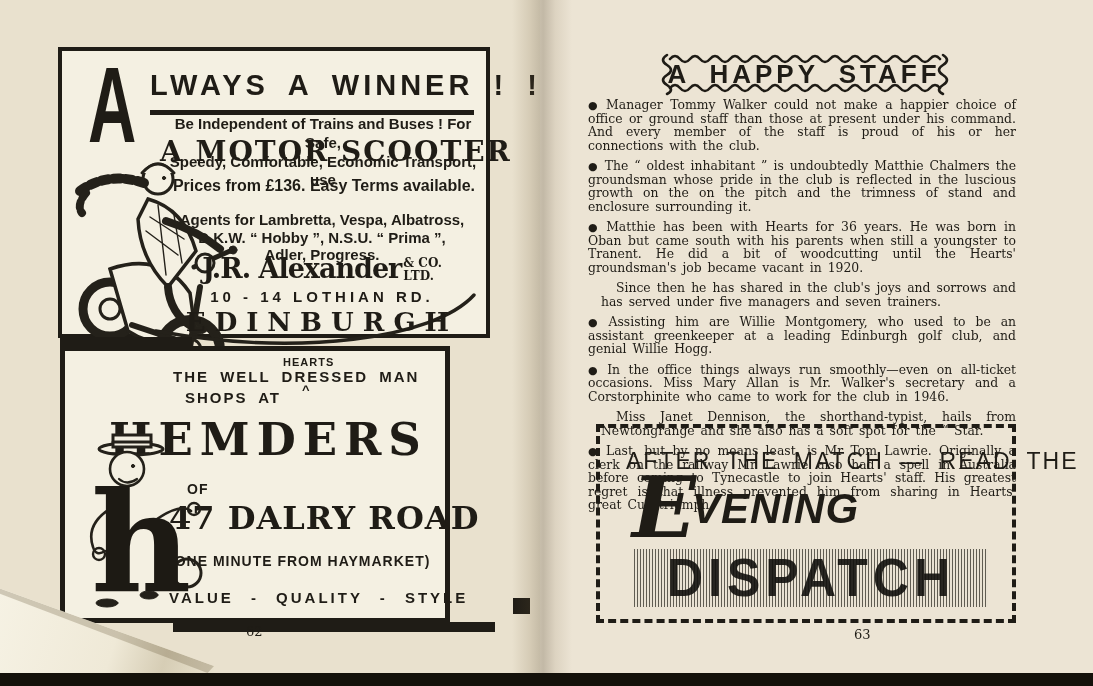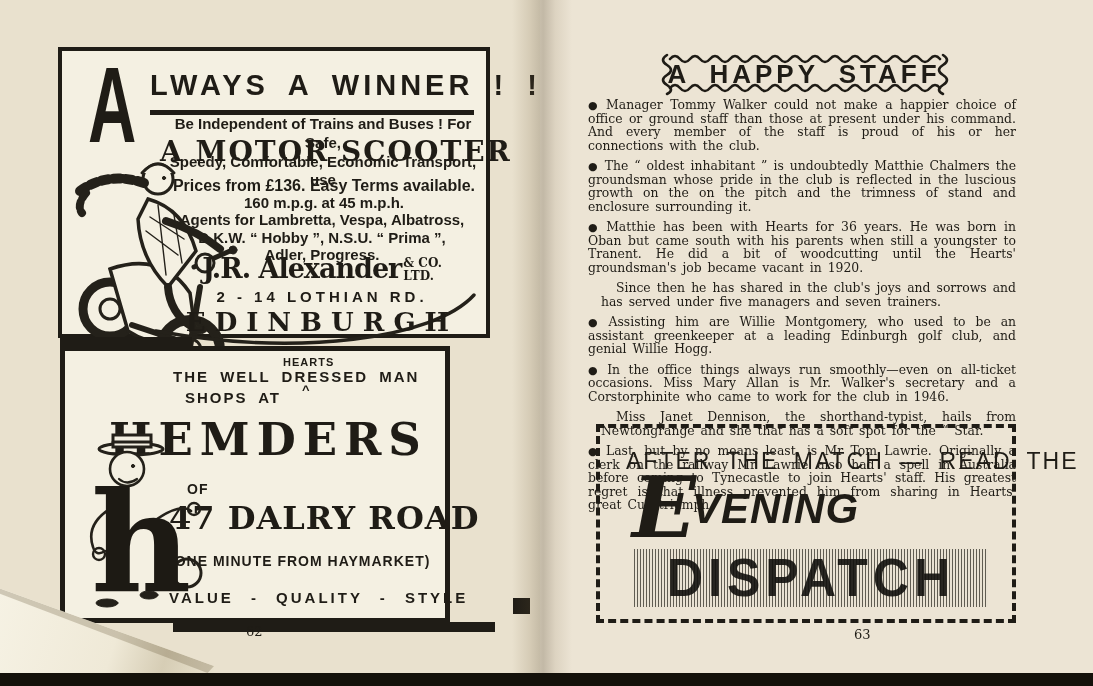--- a/index.html
+++ b/index.html
@@ -95,21 +95,20 @@
 
       <div class="scooter-ad">
         <span class="big-a">A</span>
         <div class="aw-title">LWAYS A WINNER ! !</div>
         <div class="aw-intro">
           <div>Be Independent of Trains and Buses !  For Safe,</div>
           <div>Speedy, Comfortable, Economic Transport, use</div>
         </div>
         <div class="aw-product">A MOTOR SCOOTER</div>
         <div class="aw-prices">Prices from £136.  Easy Terms available.</div>
-        <div class="aw-mpg">160 m.p.g. at 45 m.p.h.</div>
         <div class="aw-agents">
           <div>Agents for Lambretta, Vespa, Albatross,</div>
           <div>D.K.W. “ Hobby ”, N.S.U. “ Prima ”,</div>
           <div>Adler, Progress.</div>
         </div>
 
         <svg class="scooter-art" viewBox="0 0 240 242" fill="none">
           <g stroke="#24211a" stroke-linecap="round">
 
             <circle cx="48" cy="162" r="27" stroke-width="9"></circle>
@@ -144,21 +143,21 @@
             <path d="M24 46 Q14 58 20 66" stroke-width="8" stroke-dasharray="6 4"></path>
           </g>
         </svg>
 
         <svg class="swash" viewBox="0 0 340 84">
           <path d="M326 12 C 286 56, 150 74, 8 48" stroke="#24211a" stroke-width="3.4" fill="none" stroke-linecap="round"></path>
         </svg>
 
         <div class="sig">
           <span class="sig-name">J.R. Alexander</span><span class="sig-suffix"><span>&amp; CO.</span><br><span>LTD.</span></span>
-          <div class="sig-addr">2 - 14 LOTHIAN RD.</div>
+          <div class="sig-addr">10 - 14 LOTHIAN RD.</div>
           <div class="sig-city">EDINBURGH</div>
         </div>
       </div>
 
       <div class="hemders-ad">
         <div class="hm-hearts">HEARTS</div>
         <div class="hm-line1">THE WELL DRESSED MAN</div>
         <div class="hm-caret">^</div>
         <div class="hm-line2">SHOPS AT</div>
         <div class="hm-brand">HEMDERS</div>
@@ -214,21 +213,21 @@
       <div class="article">
           <p class="para bulleted"><span class="bullet">●</span><span>Manager Tommy Walker could not make a happier choice of office or ground staff than those at present under his command.  And every member of the staff is proud of his or her connections with the club.</span></p>
           <p class="para bulleted"><span class="bullet">●</span><span>The “ oldest inhabitant ” is undoubtedly Matthie Chalmers the groundsman whose pride in the club is reflected in the luscious growth on the on the pitch and the trimness of stand and enclosure surrounding it.</span></p>
           <p class="para bulleted"><span class="bullet">●</span><span>Matthie has been with Hearts for 36 years.  He was born in Oban but came south with his parents when still a youngster to Tranent.  He did a bit of woodcutting until the Hearts' groundsman's job became vacant in 1920.</span></p>
           <p class="para plain">
             <span>Since then he has shared in the club's joys and sorrows and has served under five managers and seven trainers.</span>
           </p>
           <p class="para bulleted"><span class="bullet">●</span><span>Assisting him are Willie Montgomery, who used to be an assistant greenkeeper at a leading Edinburgh golf club, and genial Willie Hogg.</span></p>
           <p class="para bulleted"><span class="bullet">●</span><span>In the office things always run smoothly—even on all-ticket occasions. Miss Mary Allan is Mr. Walker's secretary and a Corstorphinite who came to work for the club in 1946.</span></p>
           <p class="para plain">
-            <span>Miss Janet Dennison, the shorthand-typist, hails from Newtongrange and she that has a soft spot for the “ Star.”</span>
+            <span>Miss Janet Dennison, the shorthand-typist, hails from Newtongrange and she also has a soft spot for the “ Star.”</span>
           </p>
           <p class="para bulleted"><span class="bullet">●</span><span>Last, but by no means least, is Mr Tom Lawrie.  Originally a clerk on the railway Mr Lawrie also had a spell in Australia before coming to Tynecastle to join Hearts' staff.  His greatest regret is that illness prevented him from sharing in Hearts' great Cup triumph.</span></p>
         </div>
 
       <div class="dispatch-ad">
         <div class="da-kicker">AFTER THE MATCH — READ THE</div>
         <div class="da-evening">
           <span class="da-e">E</span>
           <span class="da-vening">VENING</span>
         </div>

